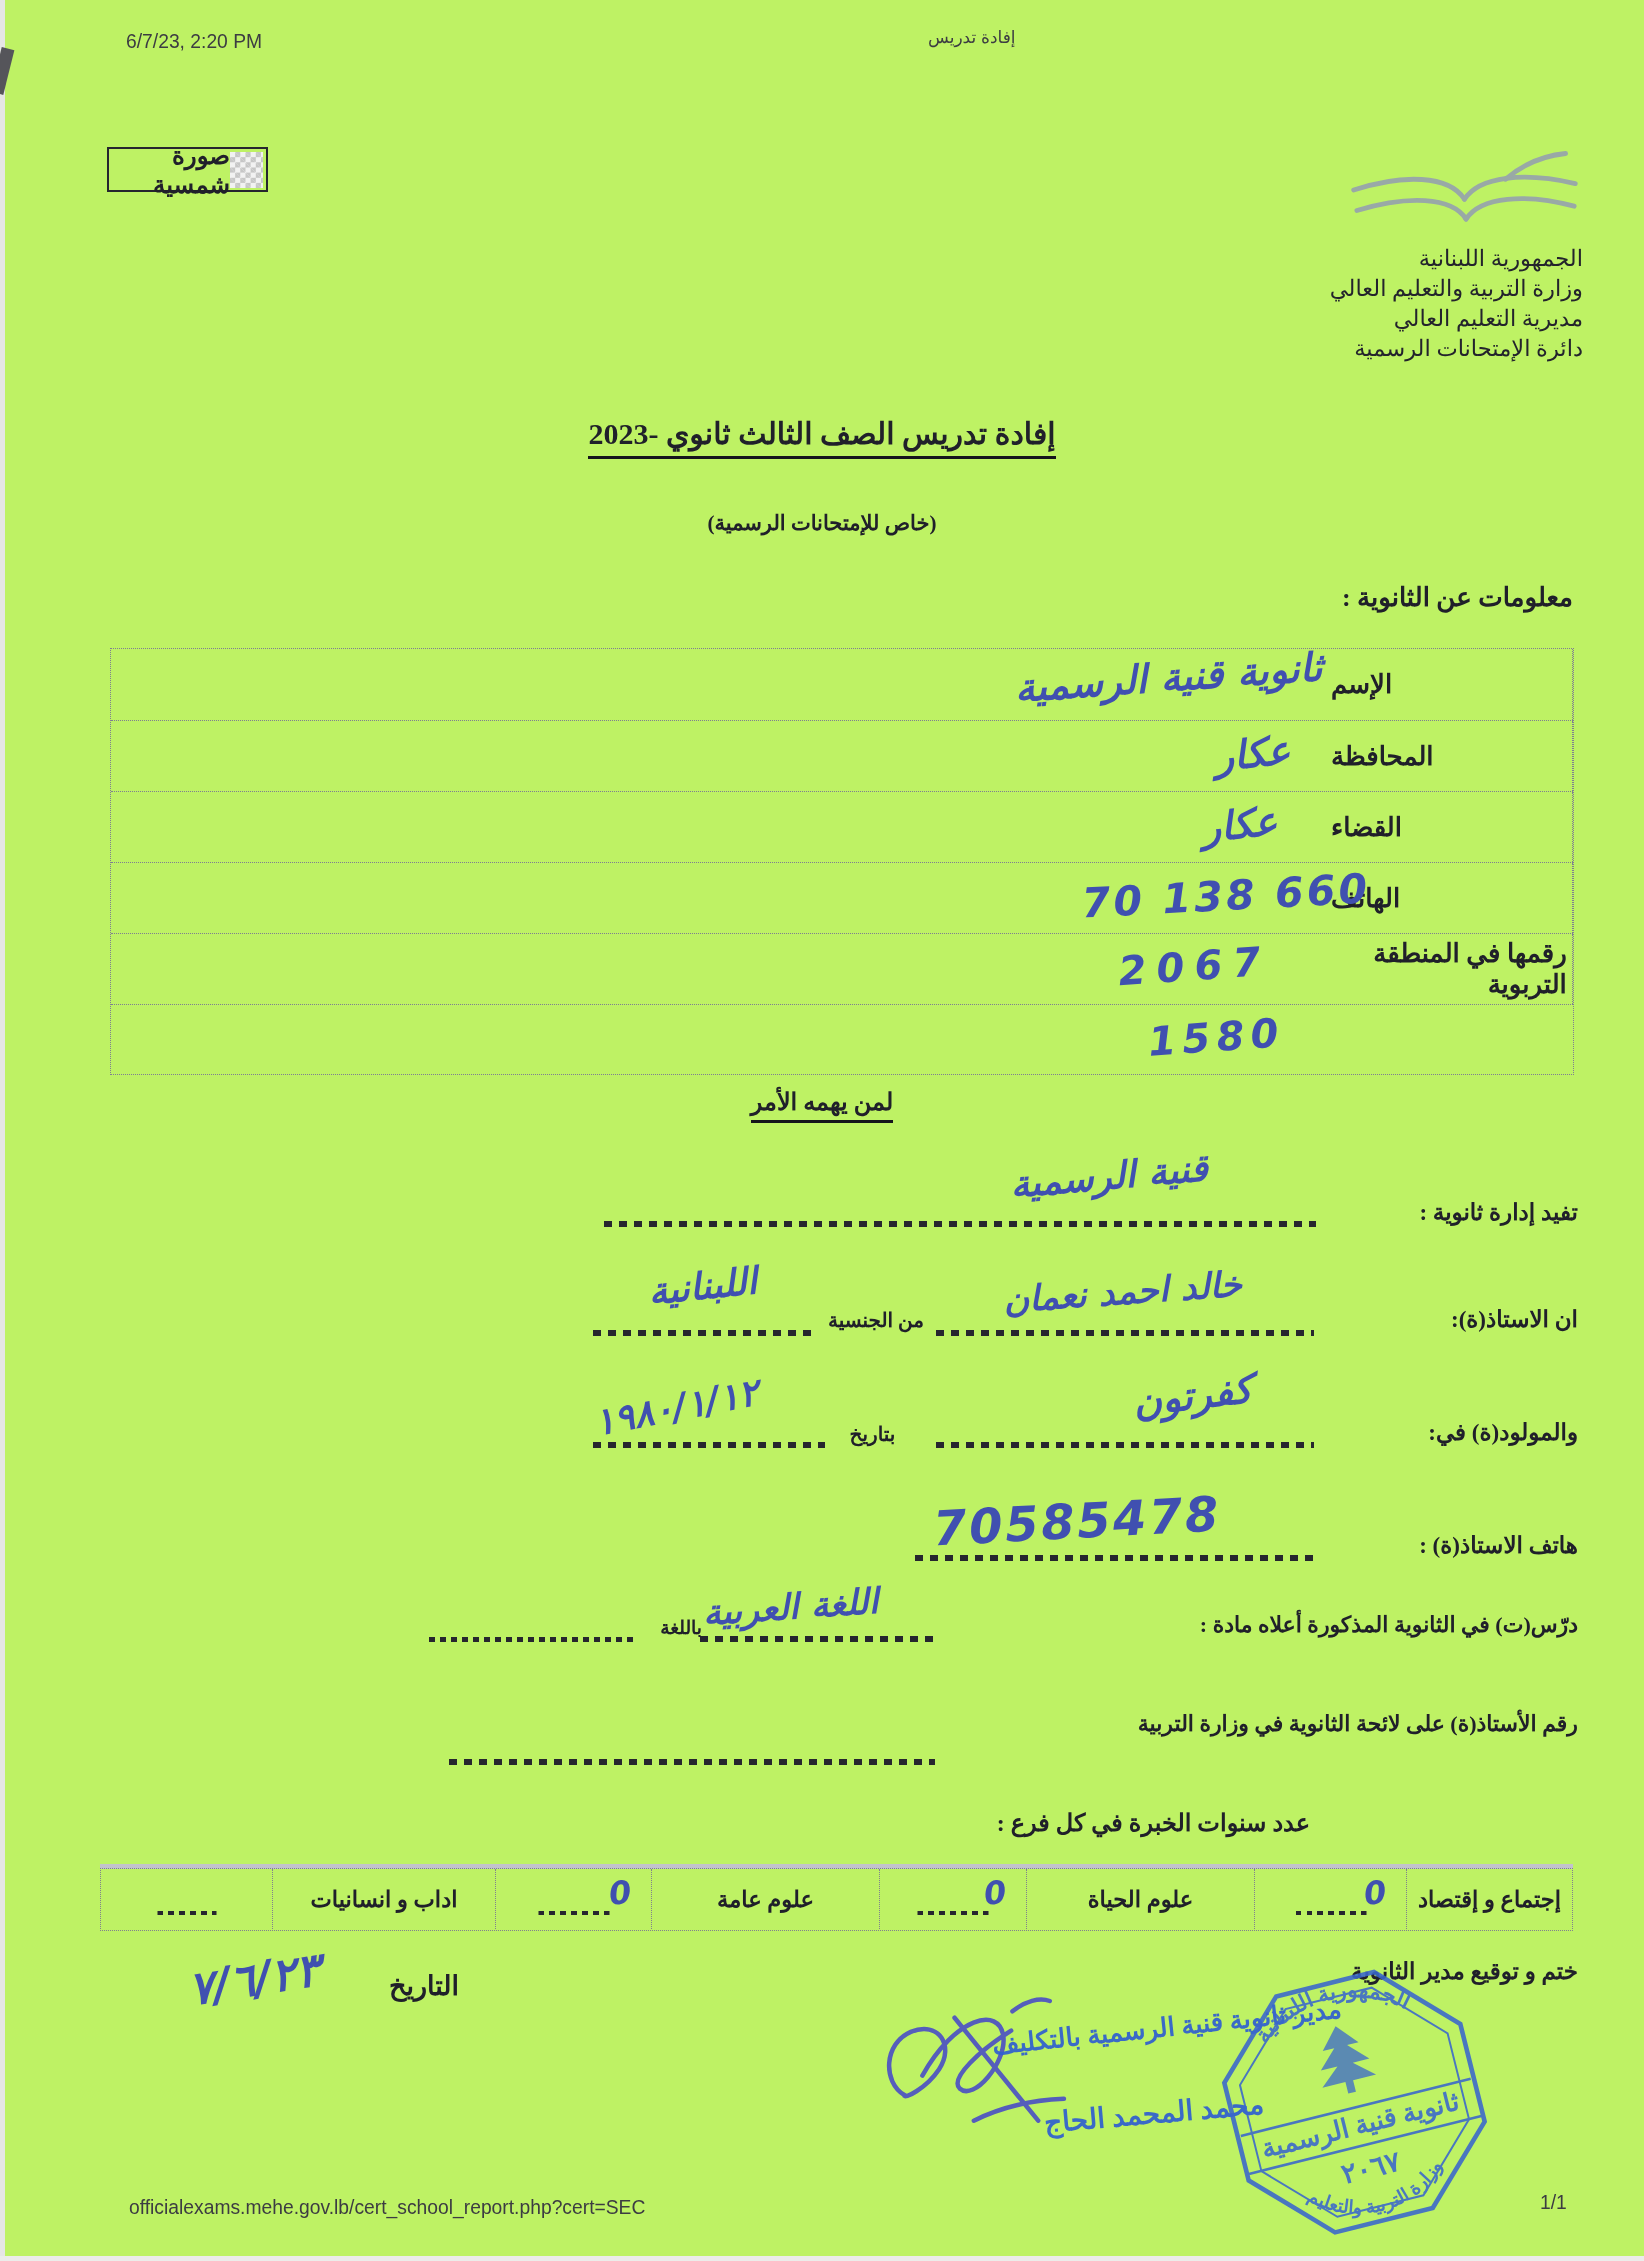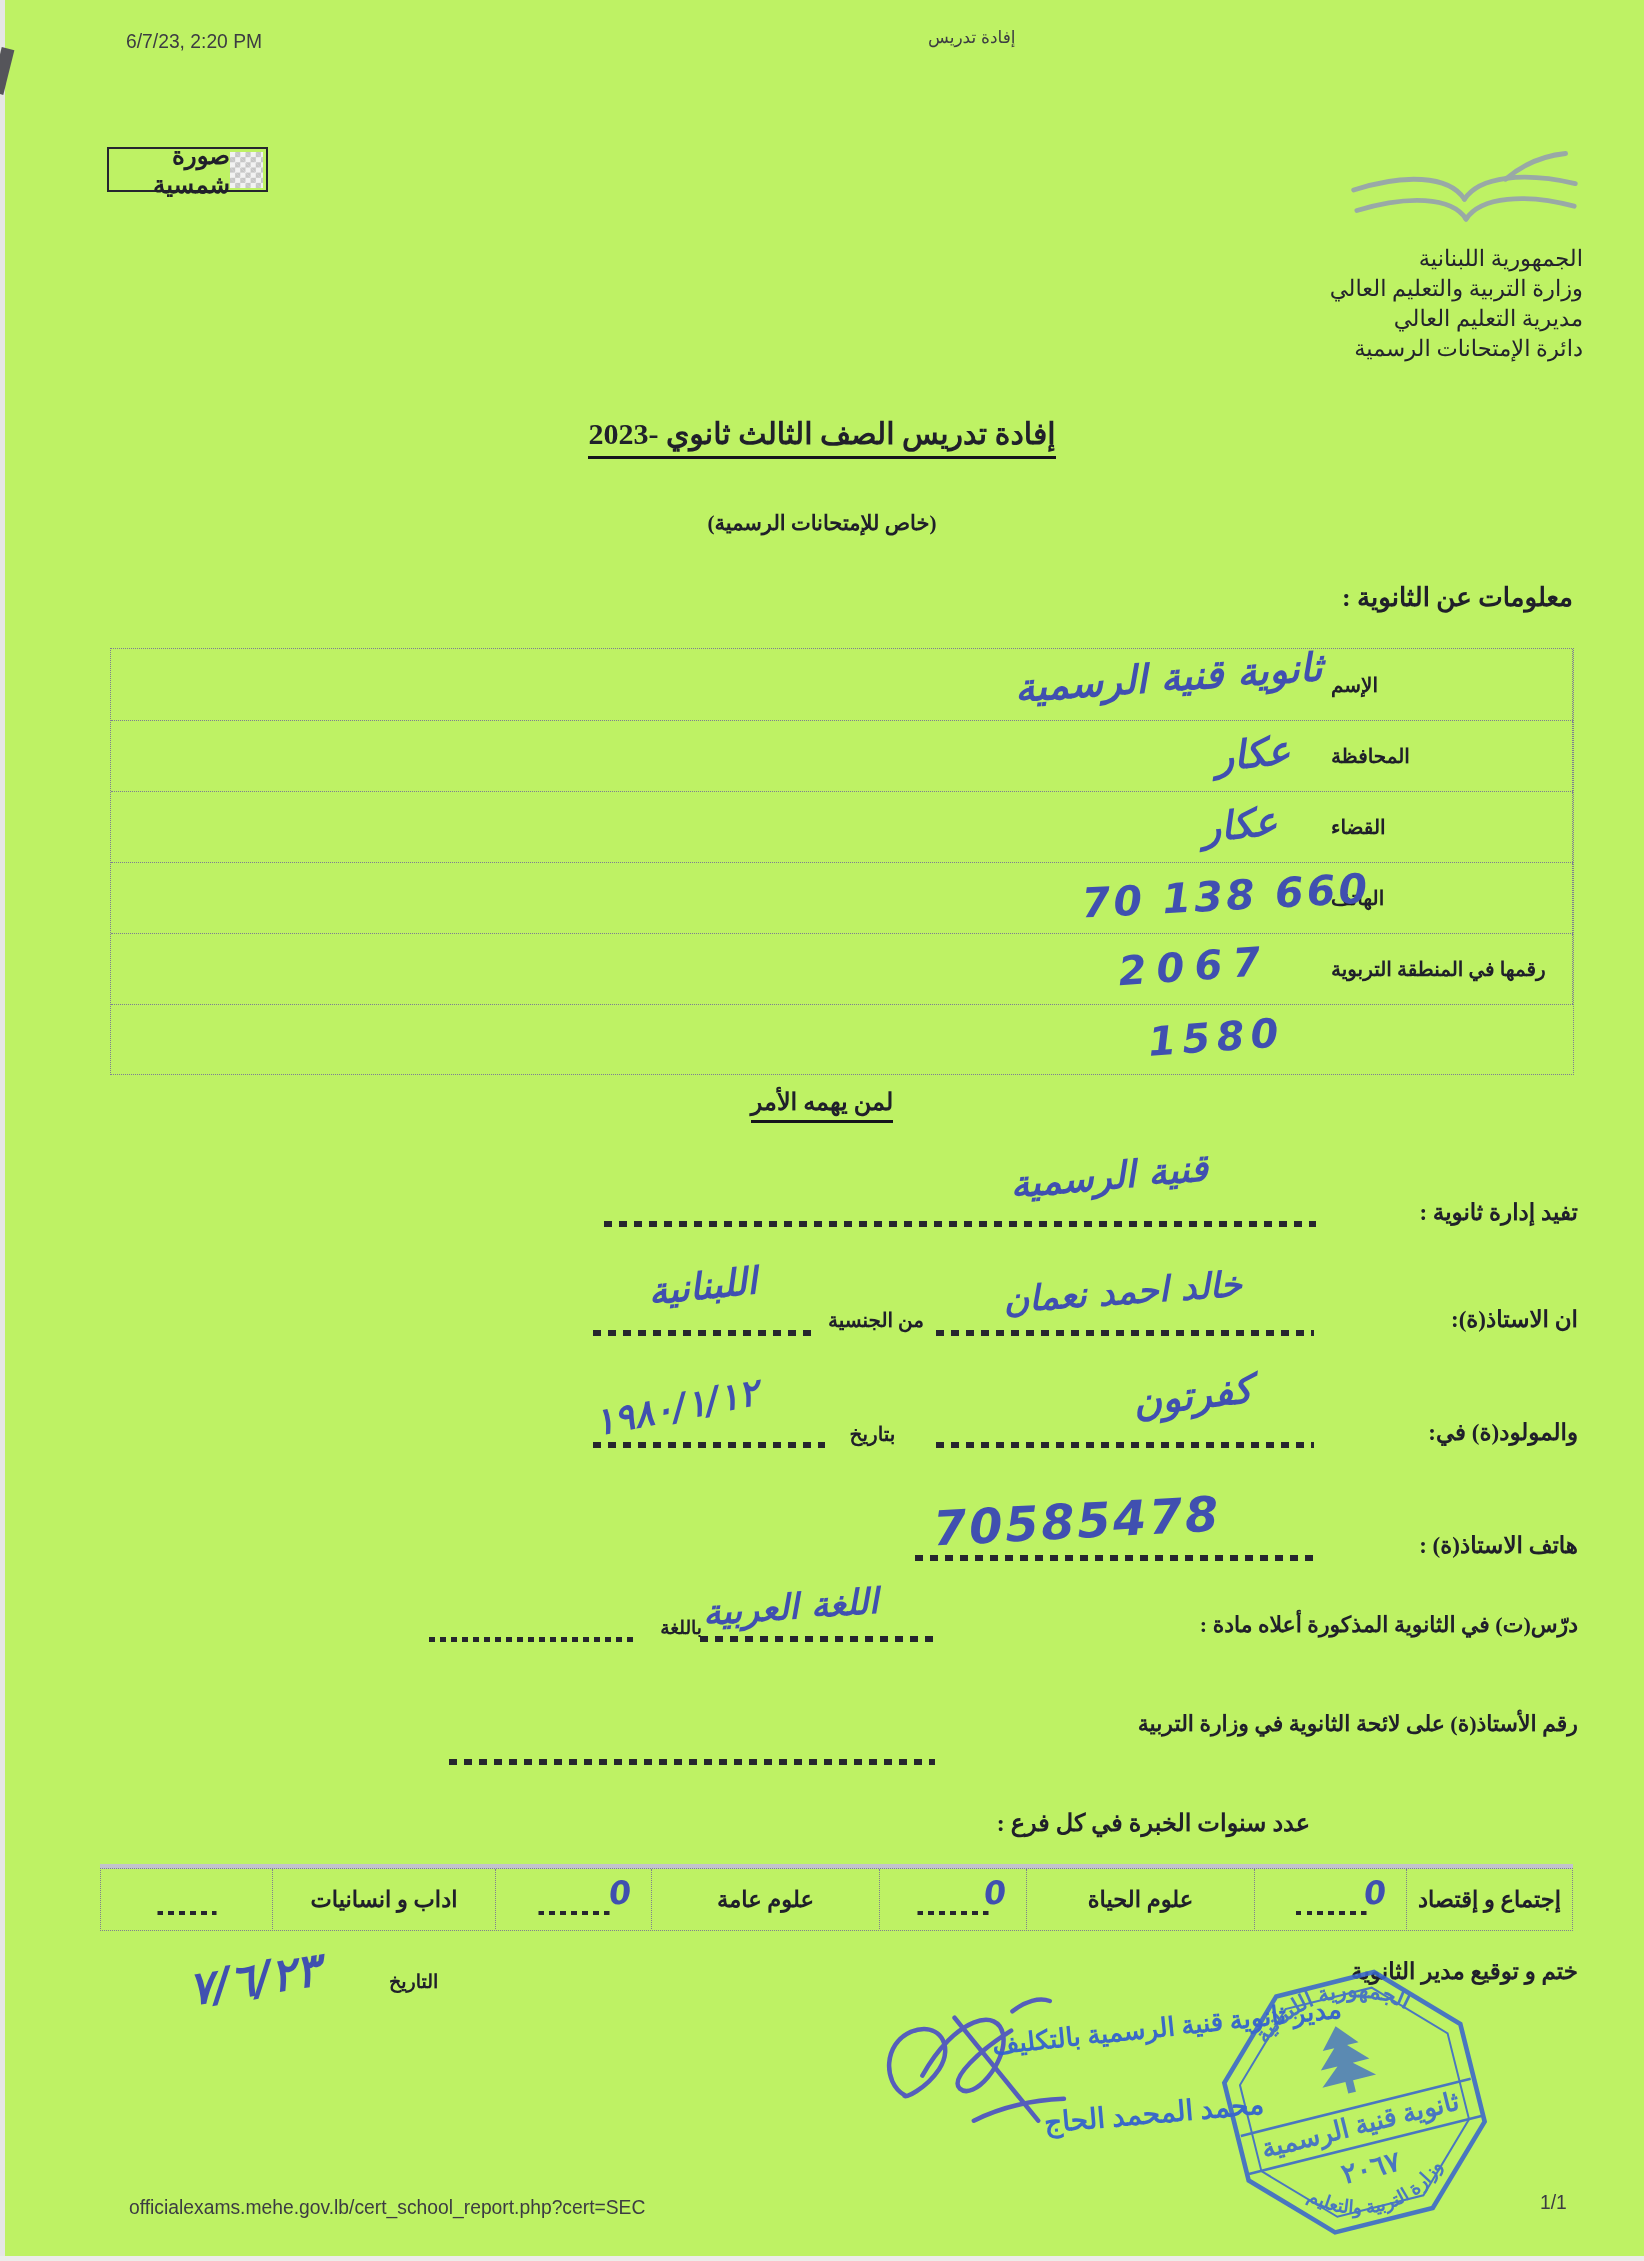--- a/index.html
+++ b/index.html
@@ -28,21 +28,21 @@
   .doc-title{left:0;top:416px;width:1644px;text-align:center;}
   .doc-title span{font-size:30px;font-weight:bold;border-bottom:3.9px solid #15151b;padding-bottom:6.4px;}
   .doc-subtitle{left:0;top:511px;width:1644px;text-align:center;font-size:21px;font-weight:bold;}
   .sec-heading{font-weight:bold;font-size:26px;}
   
   .info-table{left:110px;top:648px;width:1464px;height:427px;border:1.3px dotted #7e7e92;box-sizing:border-box;}
   .info-row{position:relative;height:71px;border-top:1.3px dotted #7e7e92;box-sizing:border-box;}
   .info-row:first-child{border-top:none;}
   .info-label{position:absolute;right:0;top:0;bottom:0;width:255px;border-right:1.3px dotted #7e7e92;
               box-sizing:border-box;display:flex;align-items:center;justify-content:flex-end;
-              padding-left:13px;font-weight:bold;font-size:20px;direction:rtl;padding-right:5.2px;}
+              padding-left:13px;font-weight:bold;font-size:26px;direction:rtl;padding-right:5.2px;}
   
   .hw{color:#4050b0;font-style:italic;font-weight:bold;font-family:"DejaVu Sans",sans-serif;white-space:nowrap;}
   
   .leader{height:5.8px;background-image:repeating-linear-gradient(90deg,#26262e 0,#26262e 8.4px,transparent 8.4px,transparent 15px);}
   .leader.thin{height:4.5px;background-image:repeating-linear-gradient(90deg,#26262e 0,#26262e 5.8px,transparent 5.8px,transparent 11px);}
   .form-label{font-weight:bold;font-size:23px;direction:rtl;white-space:nowrap;}
   .form-mid{font-weight:bold;font-size:20px;direction:rtl;white-space:nowrap;}
   
   .exp-shadow{left:100px;top:1864px;width:1473px;height:4.5px;background:#c2c2cc;}
   .exp-table{left:100px;top:1868px;width:1473px;height:63px;border:1.3px dotted #80808f;box-sizing:border-box;}
@@ -196,21 +196,21 @@
         <div class="leader thin"></div>
         <span class="hw exp-zero">0</span>
       </div>
     </div>
     <div class="exp-cell" style="left:1305px;width:166px;">
       <span class="exp-label">إجتماع و إقتصاد</span>
     </div>
   </div>
 
   <div class="abs form-label" style="right:66px;top:1958px;">ختم و توقيع مدير الثانوية</div>
-  <div class="abs form-label" style="left:389px;top:1970px;font-size:19px;">التاريخ</div>
+  <div class="abs form-label" style="left:389px;top:1970px;font-size:27px;">التاريخ</div>
   <span class="hw abs rtl" style="left:129px;top:1952px;width:251px;text-align:center;font-size:46px;transform:rotate(-9deg);">٧/٦/٢٣</span>
 
   <svg class="abs" style="left:877px;top:1992px;" width="213" height="148" viewBox="0 0 330 230">
     <g fill="none" stroke="#4a4fc5" stroke-width="7" stroke-linecap="round" opacity="0.9">
       <path d="M42 160 C 8 140, 10 80, 52 62 C 96 44, 120 84, 96 120 C 76 150, 40 168, 42 160 Z"></path>
       <path d="M70 130 C 120 40, 190 20, 196 70 C 200 110, 150 170, 128 150 C 112 134, 160 90, 208 60"></path>
       <path d="M210 30 C 230 14, 252 8, 268 14"></path>
       <path d="M250 200 L 120 40"></path>
       <path d="M150 200 C 190 180, 240 168, 290 166"></path>
     </g>

